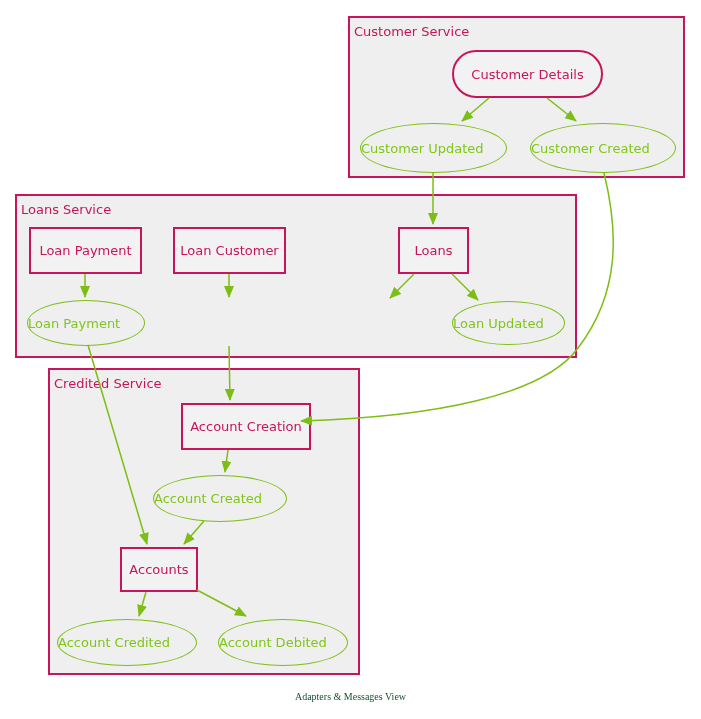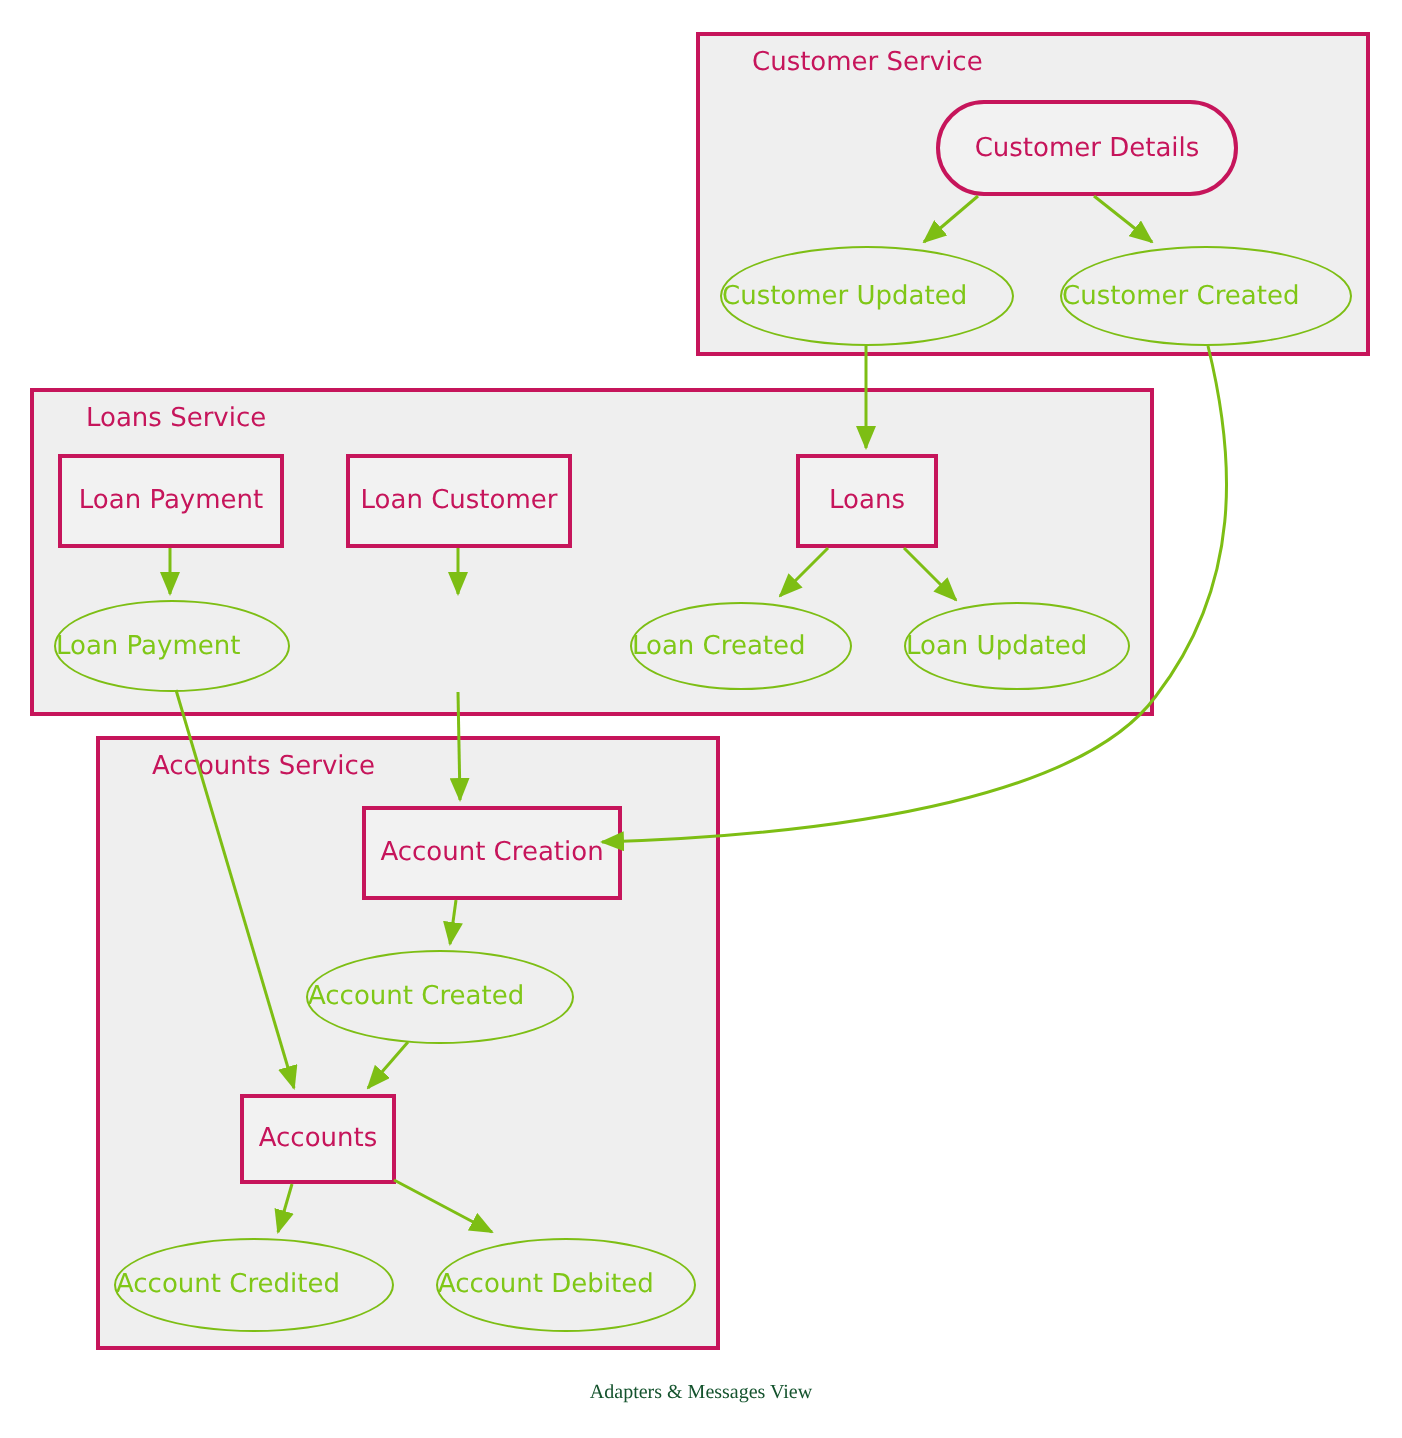--- a/index.html
+++ b/index.html
@@ -12,21 +12,21 @@
   }
   .service{
     position:absolute;
     background:#efefef;
     border:2px solid #c6155b;
     box-sizing:border-box;
   }
   .service-title{
     color:#c6155b;
     font-size:13px;
-    padding:6px 0 0 26px;
+    padding:6px 0 0 4px;
     white-space:nowrap;
   }
   .rect-node{
     position:absolute;
     background:#f2f2f2;
     border:2px solid #c6155b;
     box-sizing:border-box;
     display:flex;align-items:center;justify-content:center;
     color:#c6155b;
     font-size:13px;
@@ -68,24 +68,24 @@
 
   <div class="service" style="left:348px;top:16px;width:337px;height:162px;">
     <div class="service-title">Customer Service</div>
   </div>
 
   <div class="service" style="left:15px;top:194px;width:562px;height:164px;">
     <div class="service-title">Loans Service</div>
   </div>
 
   <div class="service" style="left:48px;top:368px;width:312px;height:307px;">
-    <div class="service-title">Accounts Service</div>
+    <div class="service-title">Credited Service</div>
   </div>
 
-  <div class="rect-node" style="left:468px;top:50px;width:151px;height:48px;border-radius:24px;">
+  <div class="rect-node" style="left:452px;top:50px;width:151px;height:48px;border-radius:24px;">
     <span>Customer Details</span>
   </div>
 
   <div class="rect-node" style="left:29px;top:227px;width:113px;height:47px;">
     <span>Loan Payment</span>
   </div>
 
   <div class="rect-node" style="left:173px;top:227px;width:113px;height:47px;">
     <span>Loan Customer</span>
   </div>
@@ -108,23 +108,20 @@
 
   <div class="ellipse-node" style="left:530px;top:123px;width:146px;height:50px;">
     <span>Customer Created</span>
   </div>
 
   <div class="ellipse-node" style="left:27px;top:300px;width:118px;height:46px;">
     <span>Loan Payment</span>
   </div>
 
 
-  <div class="ellipse-node" style="left:315px;top:301px;width:111px;height:44px;">
-    <span>Loan Created</span>
-  </div>
 
   <div class="ellipse-node" style="left:452px;top:301px;width:113px;height:44px;">
     <span>Loan Updated</span>
   </div>
 
   <div class="ellipse-node" style="left:153px;top:475px;width:134px;height:47px;">
     <span>Account Created</span>
   </div>
 
   <div class="ellipse-node" style="left:57px;top:619px;width:140px;height:47px;">

